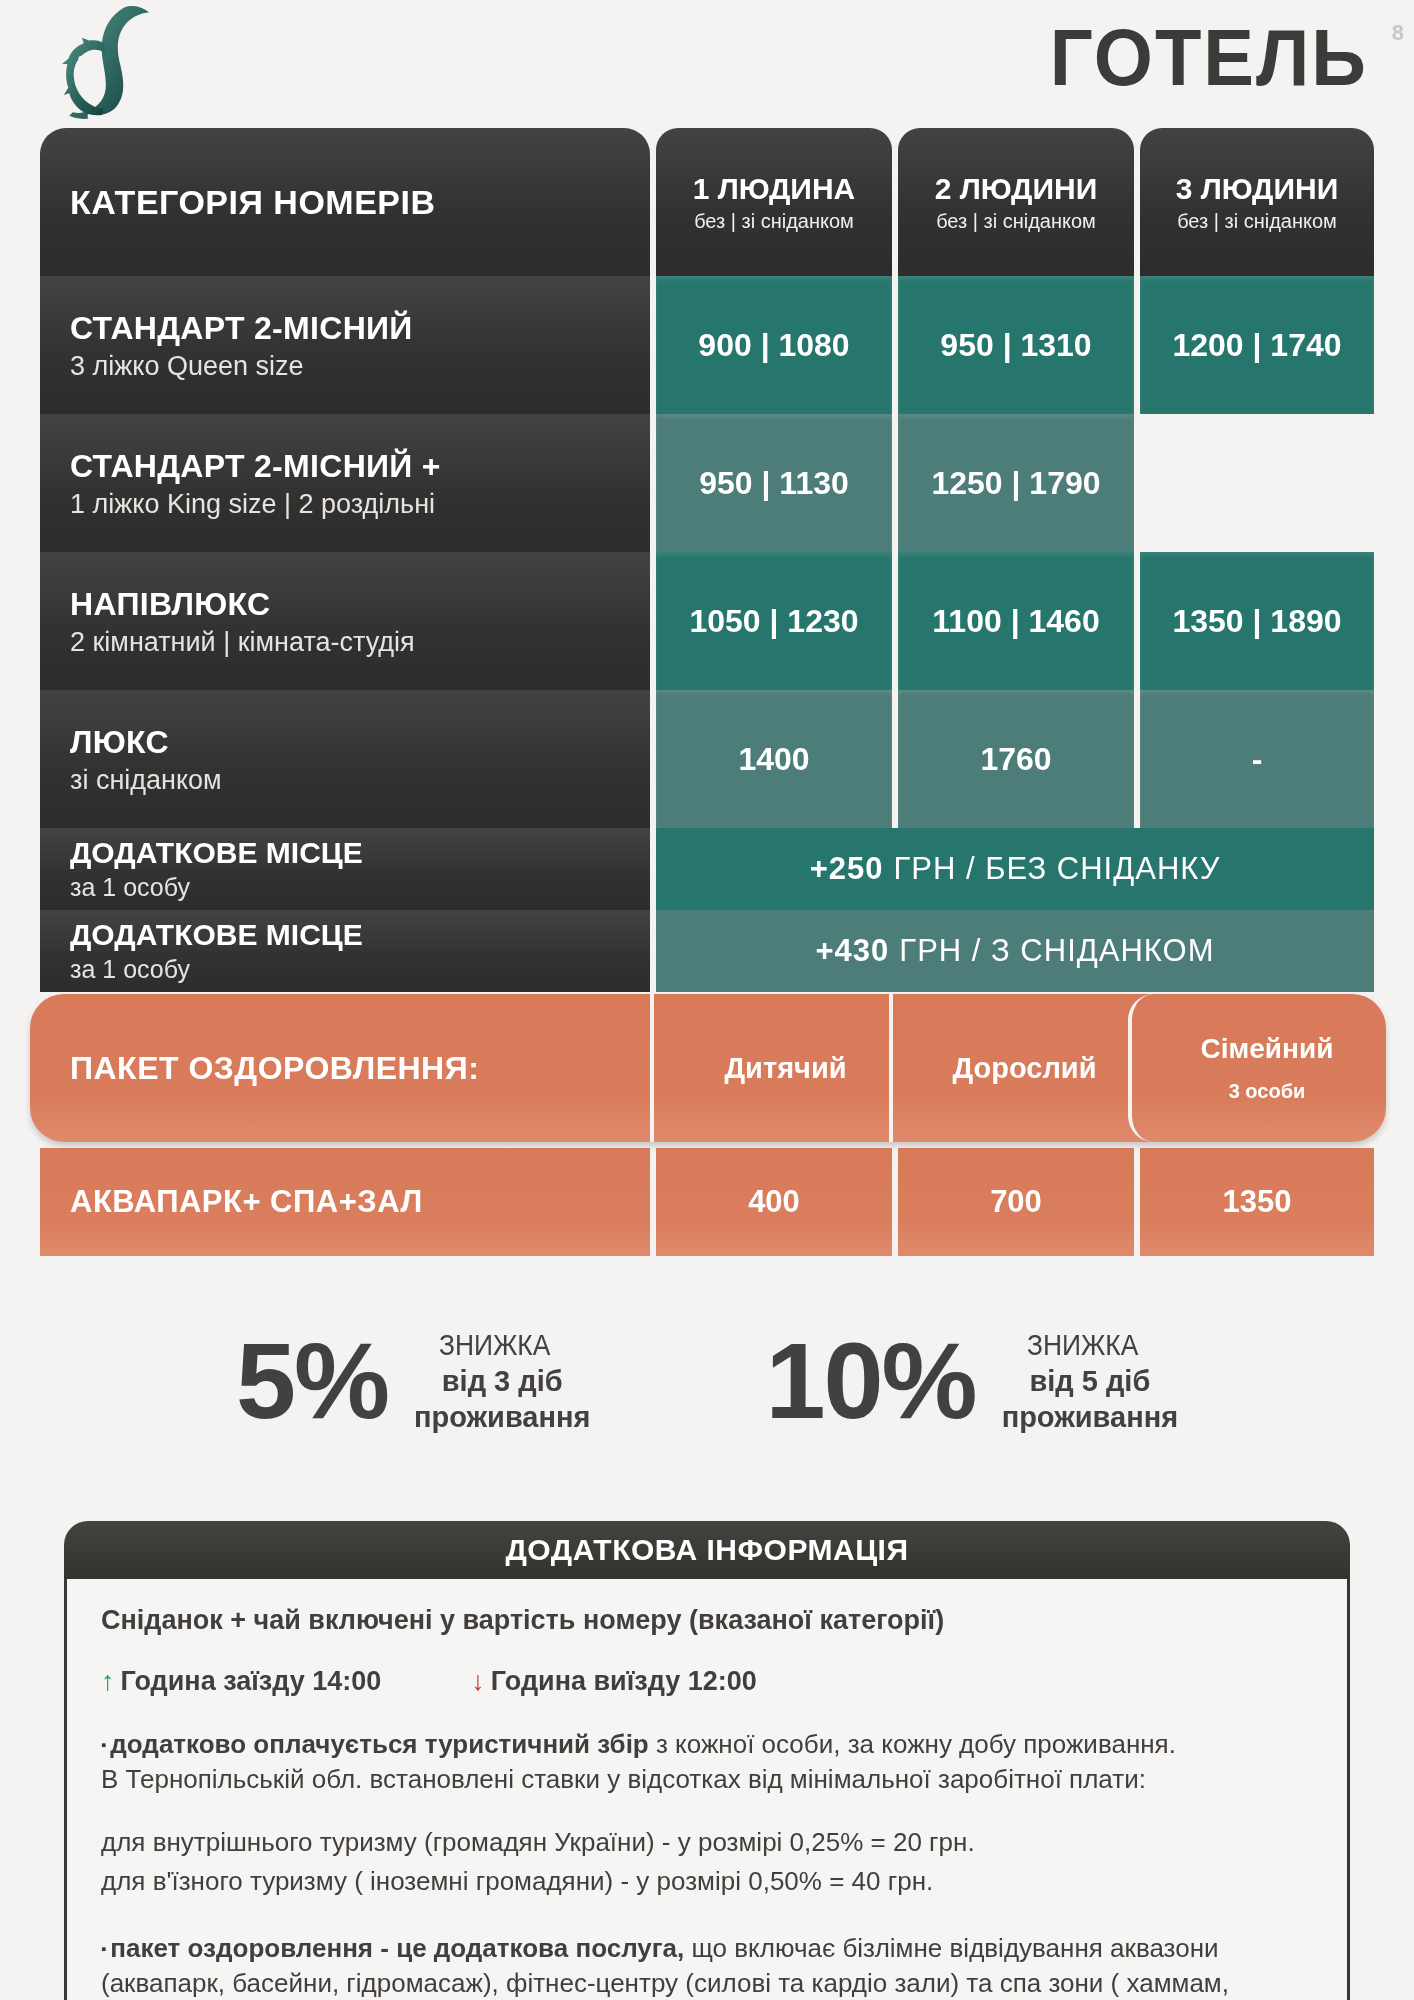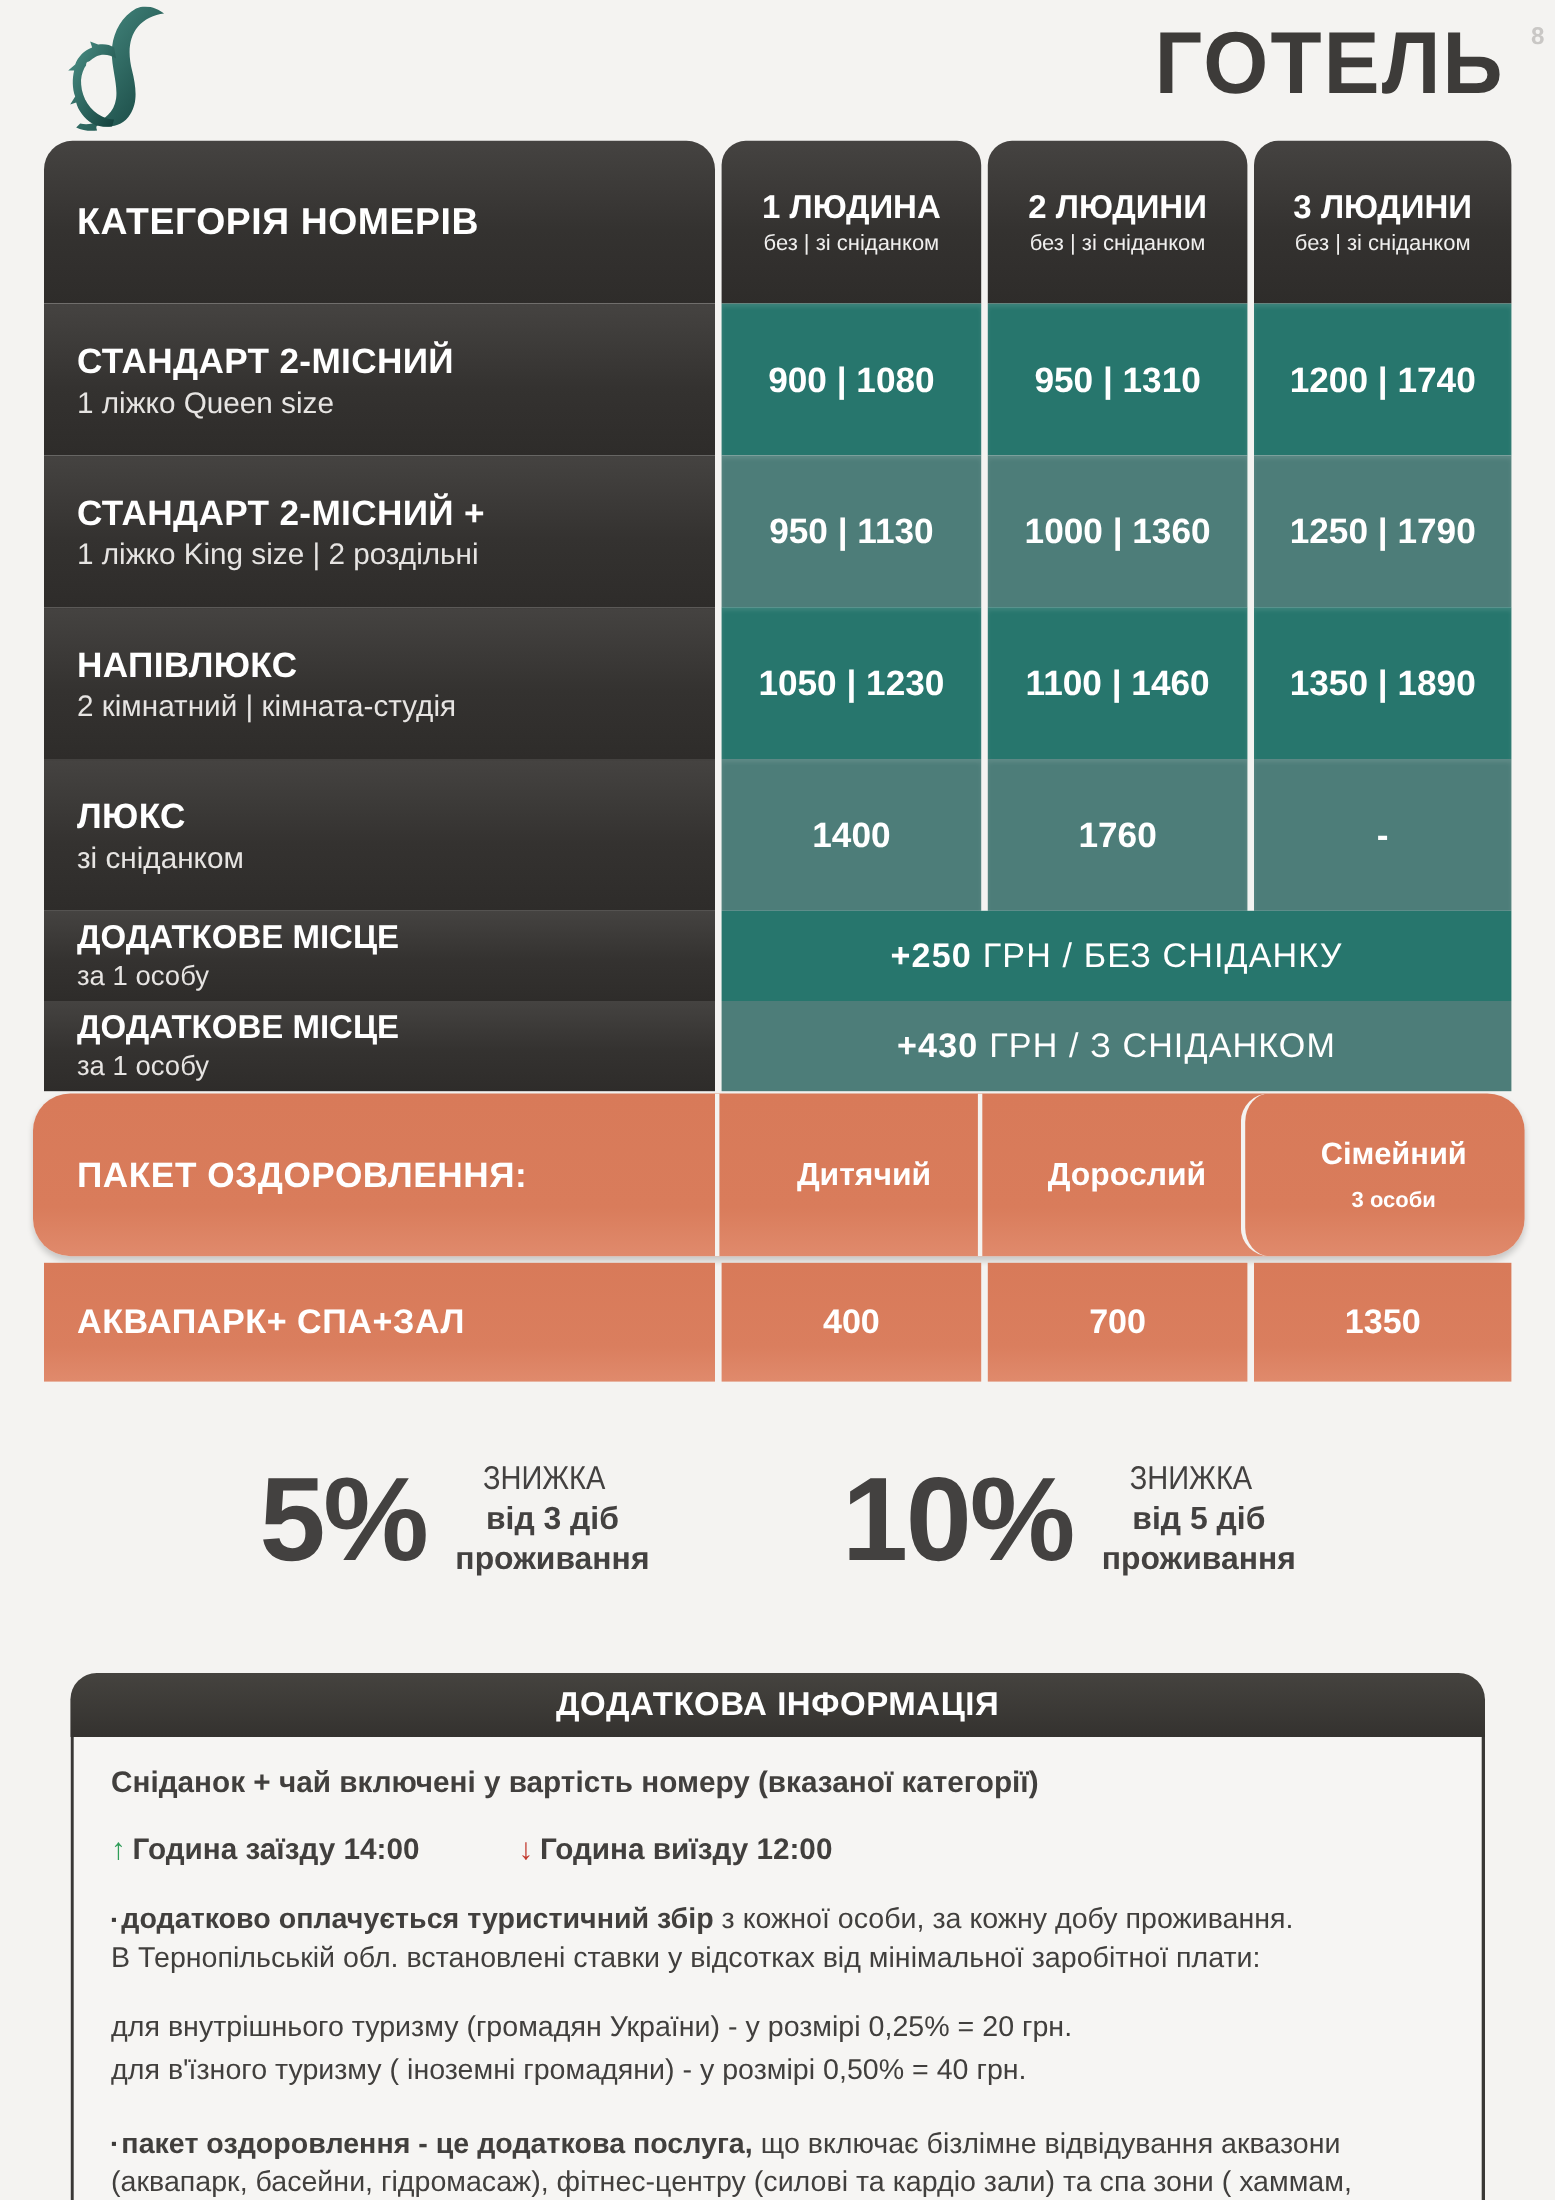--- a/index.html
+++ b/index.html
@@ -148,34 +148,33 @@
       </div>
       <div class="hdr-col">
         <div class="t">3 ЛЮДИНИ</div>
         <div class="s">без | зі сніданком</div>
       </div>
     </div>
 
     <div class="grid">
       <div class="cell-dark row-cat">
         <div class="t">СТАНДАРТ 2-МІСНИЙ</div>
-        <div class="s">1 ліжко Queen size</div>
+        <div class="s">3 ліжко Queen size</div>
       </div>
       <div class="price teal-d">900 | 1080</div>
       <div class="price teal-d">950 | 1310</div>
       <div class="price teal-d">1200 | 1740</div>
     </div>
 
     <div class="grid">
       <div class="cell-dark row-cat">
         <div class="t">СТАНДАРТ 2-МІСНИЙ +</div>
         <div class="s">1 ліжко King size | 2 роздільні</div>
       </div>
       <div class="price teal-l">950 | 1130</div>
-      <div class="price teal-l">1000 | 1360</div>
       <div class="price teal-l">1250 | 1790</div>
     </div>
 
     <div class="grid">
       <div class="cell-dark row-cat">
         <div class="t">НАПІВЛЮКС</div>
         <div class="s">2 кімнатний | кімната-студія</div>
       </div>
       <div class="price teal-d">1050 | 1230</div>
       <div class="price teal-d">1100 | 1460</div>

